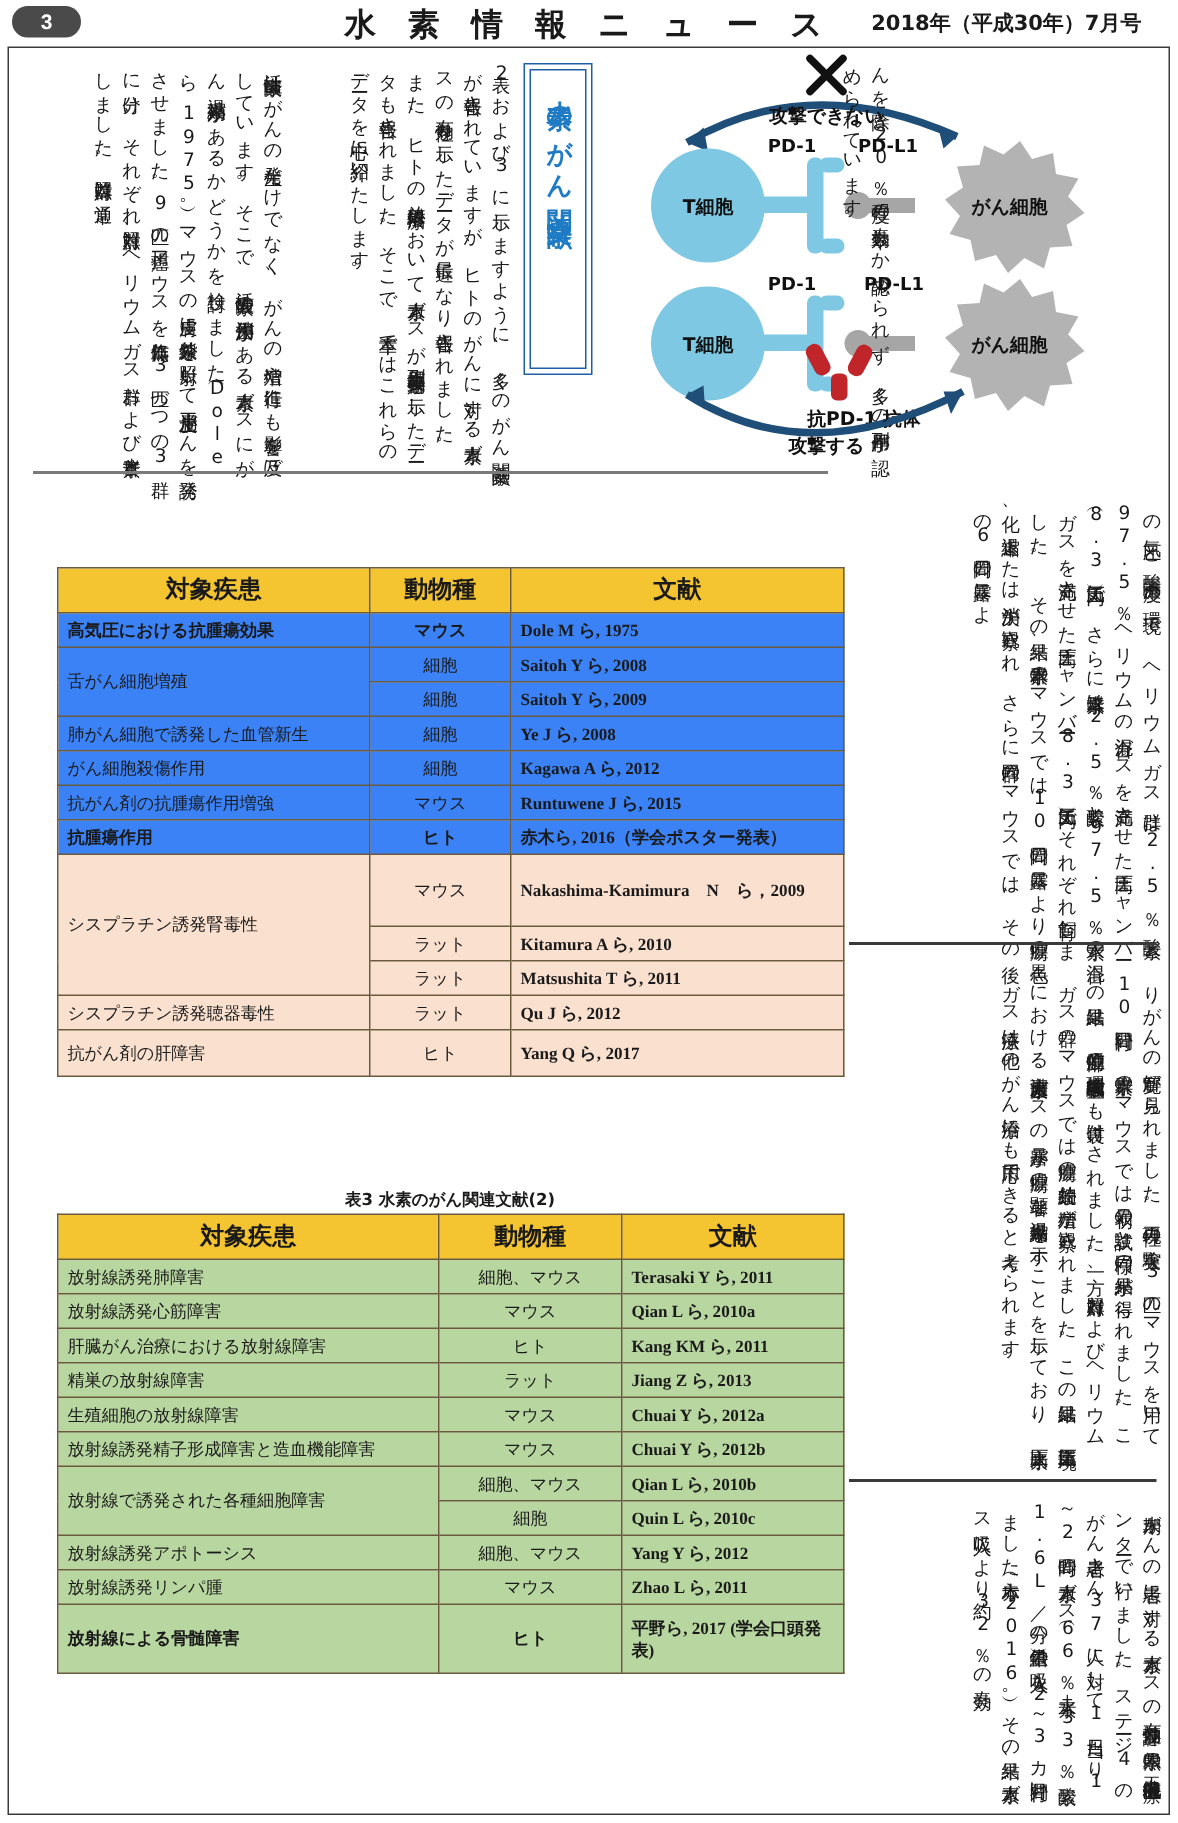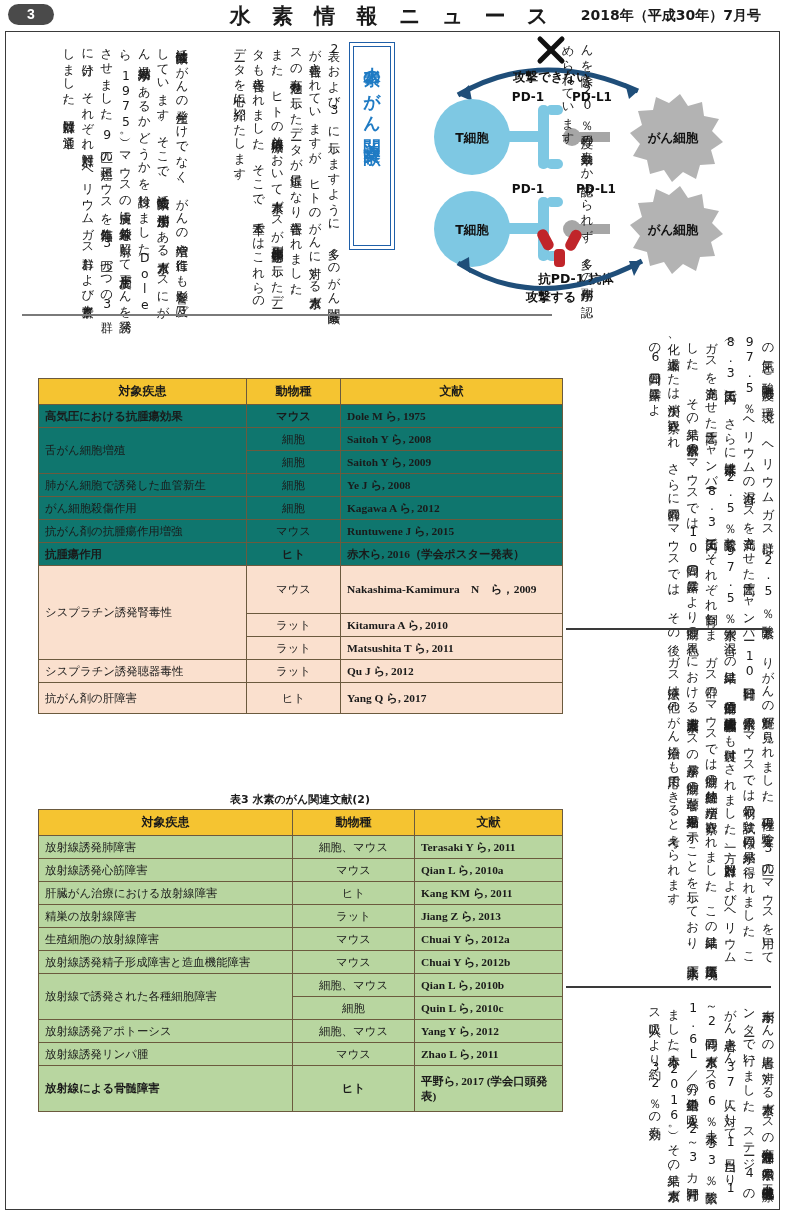--- a/index.html
+++ b/index.html
@@ -84,25 +84,25 @@
   }
   table.lit{
     position:absolute;border-collapse:collapse;table-layout:fixed;
     font-family:"Liberation Serif","DejaVu Serif",serif;
   }
   table.lit td,table.lit th{
     border:1.1px solid #6b5a3e;padding:3px 6px;font-size:11.4px;vertical-align:middle;
     box-sizing:border-box;
   }
   table.lit thead th{
-    background:#F5C431;text-align:center;font-weight:bold;font-size:12px;
+    background:#F5C431;text-align:center;font-weight:bold;font-size:16px;
     font-family:"DejaVu Sans","Liberation Sans",sans-serif;border-color:#6b5a3e;
     padding:4px 6px;
   }
-  .t2 tbody td{background:#0f766e;}
+  .t2 tbody td{background:#3b82f6;}
   .t2 tbody tr.peach td{background:#FAE0CE;}
   .t3 tbody td{background:#B8D6A0;}
   td.c-dis{font-family:"DejaVu Sans","Liberation Sans",sans-serif;font-size:11.6px;text-align:left;}
   td.c-ani{font-family:"DejaVu Sans","Liberation Sans",sans-serif;font-size:11.6px;text-align:center;}
   td.c-ref{font-family:"Liberation Serif","DejaVu Serif",serif;font-size:12px;text-align:left;font-weight:bold;}
   td.bold-dis{font-weight:bold;}
 </style>
 </head>
 <body>
 

